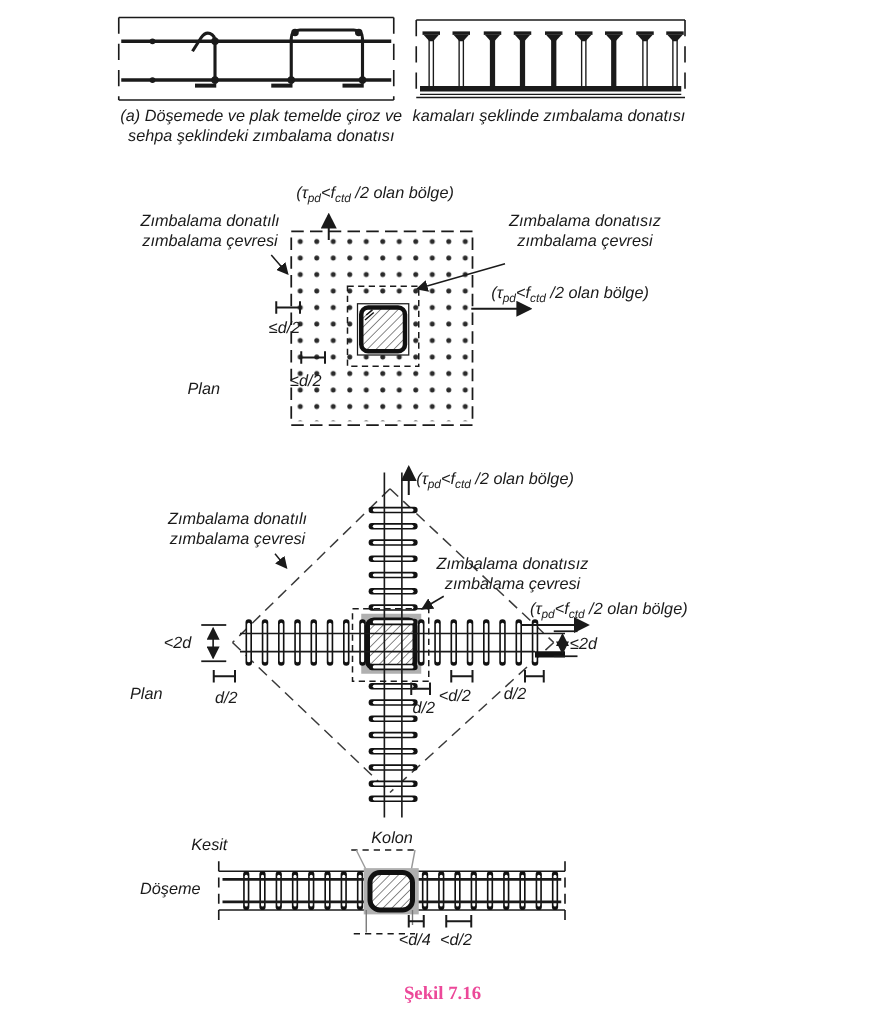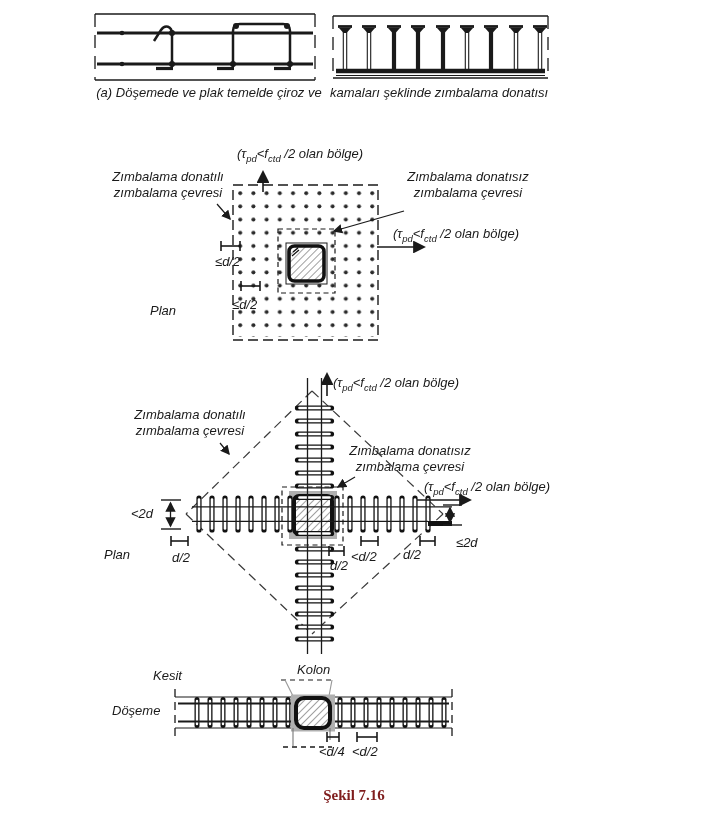--- a/index.html
+++ b/index.html
@@ -4,21 +4,21 @@
 <style>
   html,body{margin:0;padding:0;background:#fff;}
   #page{position:relative;width:708px;height:827px;background:#ffffff;overflow:hidden;
         font-family:"Liberation Sans",sans-serif;color:#1a1a1a;padding-left:42px;}
   #art{position:absolute;left:0;top:0;}
   .lbl{position:absolute;font:italic 13px "Liberation Sans",sans-serif;color:#1a1a1a;white-space:nowrap;line-height:16px;}
   .blk{white-space:normal;text-align:center;line-height:16px;}
   .cap{line-height:16.5px;}
   .frm sub{font-size:9.5px;line-height:0;}
   .title{position:absolute;left:0;top:787px;width:708px;text-align:center;
-         font:bold 15px "Liberation Serif",serif;font-style:normal;color:#7f1d1d;}
+         font:bold 15px "Liberation Serif",serif;font-style:normal;color:#ec4899;}
 </style>
 </head>
 <body>
 
 <div id="page">
 
 <svg id="art" width="708" height="827" viewBox="0 0 708 827">
   <defs>
     <marker id="ah" viewBox="0 0 10 10" refX="8.5" refY="5" markerWidth="8" markerHeight="8" orient="auto-start-reverse">
       <path d="M0,0 L10,5 L0,10 z" fill="#1a1a1a"></path>
@@ -272,20 +272,21 @@
     <g>
       <line x1="357" y1="737" x2="377" y2="737" stroke="#1a1a1a" stroke-width="1.6"></line>
       <line x1="357" y1="732" x2="357" y2="742" stroke="#1a1a1a" stroke-width="1.6"></line>
       <line x1="377" y1="732" x2="377" y2="742" stroke="#1a1a1a" stroke-width="1.6"></line>
     </g>
   </g>
 </svg>
 
   <div class="lbl blk" style="left:95px;top:85px;width:228px;">
     <div>(a) Döşemede ve plak temelde çiroz ve</div>
+    <div>sehpa şeklindeki zımbalama donatısı</div>
   </div>
   <div class="lbl" style="left:330px;top:85px;">
     <div>kamaları şeklinde zımbalama donatısı</div>
   </div>
 
   <div class="lbl frm" style="left:237px;top:146px;"><span>(τ</span><sub>pd</sub><span>&lt;f</span><sub>ctd</sub><span> /2 olan bölge)</span></div>
   <div class="lbl blk" style="left:103px;top:169px;width:130px;">
     <div>Zımbalama donatılı</div>
     <div>zımbalama çevresi</div>
   </div>
@@ -302,21 +303,21 @@
   <div class="lbl blk" style="left:126px;top:407px;width:128px;">
     <div>Zımbalama donatılı</div>
     <div>zımbalama çevresi</div>
   </div>
   <div class="lbl blk" style="left:346px;top:443px;width:128px;">
     <div>Zımbalama donatısız</div>
     <div>zımbalama çevresi</div>
   </div>
   <div class="lbl frm" style="left:424px;top:479px;"><span>(τ</span><sub>pd</sub><span>&lt;f</span><sub>ctd</sub><span> /2 olan bölge)</span></div>
   <div class="lbl" style="left:131px;top:506px;">&lt;2d</div>
-  <div class="lbl" style="left:456px;top:507px;margin-top:28px;">≤2d</div>
+  <div class="lbl" style="left:456px;top:507px;">≤2d</div>
   <div class="lbl" style="left:172px;top:550px;">d/2</div>
   <div class="lbl" style="left:330px;top:558px;">d/2</div>
   <div class="lbl" style="left:351px;top:549px;">&lt;d/2</div>
   <div class="lbl" style="left:403px;top:547px;">d/2</div>
   <div class="lbl" style="left:104px;top:547px;">Plan</div>
 
   <div class="lbl" style="left:153px;top:668px;">Kesit</div>
   <div class="lbl" style="left:297px;top:662px;">Kolon</div>
   <div class="lbl" style="left:112px;top:703px;">Döşeme</div>
   <div class="lbl" style="left:319px;top:744px;">&lt;d/4</div>

